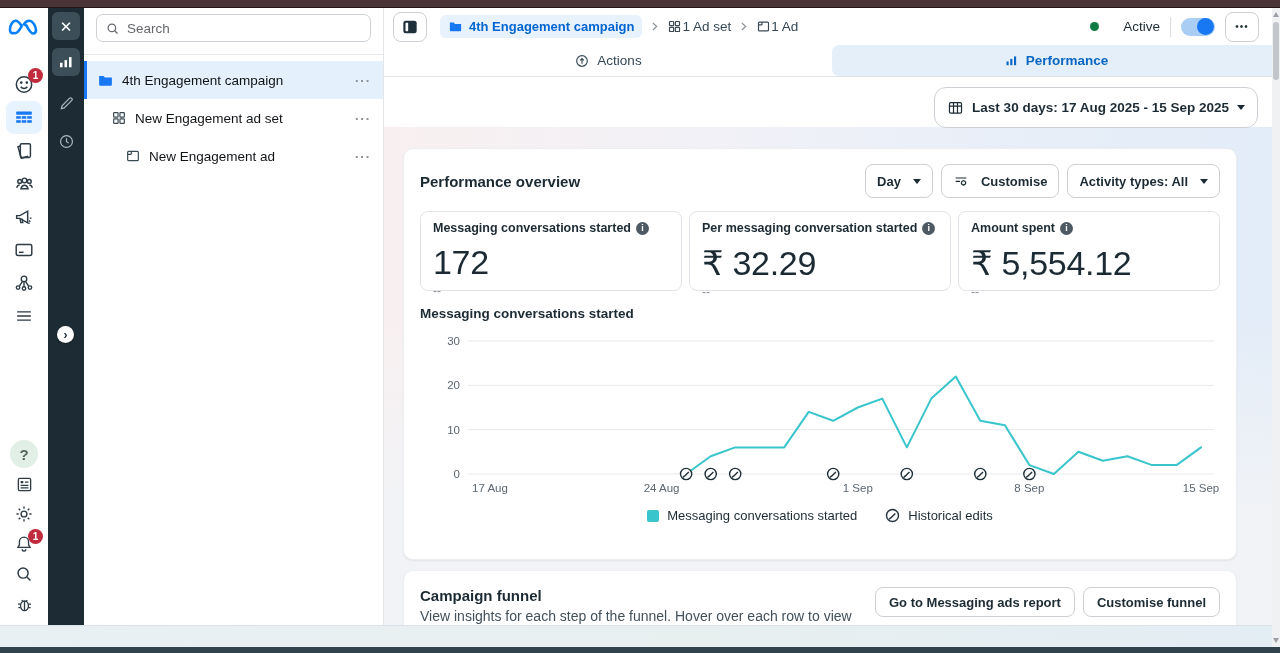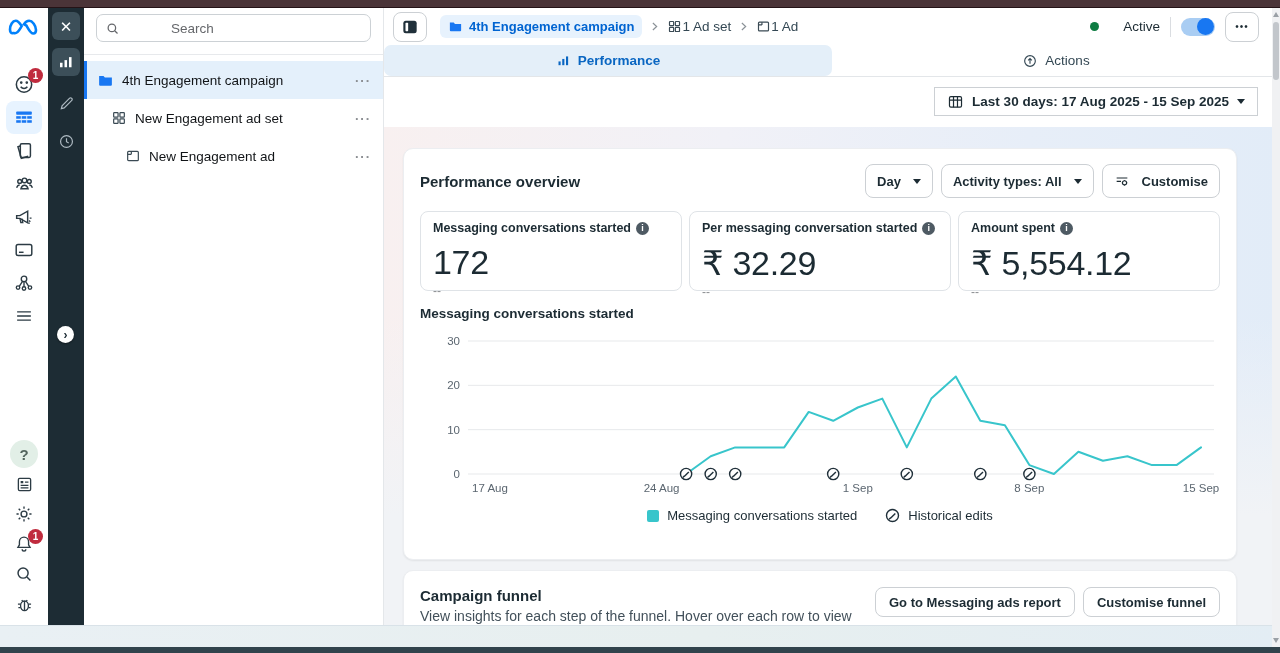--- a/index.html
+++ b/index.html
@@ -32,21 +32,21 @@
   .tool-btn { width:28px; height:28px; border-radius:6px; display:flex; align-items:center; justify-content:center; color:#eef2f4; cursor:pointer; }
   .tool-btn.boxed { background:#3c4f59; }
   .tool-btn.plain { color:#aebac2; }
   .x-glyph { font-size:15px; line-height:1; color:#fff; }
   .expand-fab { position:absolute; top:318px; left:9px; width:17px; height:17px; border-radius:50%; background:#fff; color:#1d2c34; font-size:12px; font-weight:700; display:flex; align-items:center; justify-content:center; box-shadow:0 1px 2px rgba(0,0,0,.4); cursor:pointer; }
 
   
   .tree { width:300px; background:#fff; border-right:1px solid #e4e7ea; flex:none; }
   .tree-search-wrap { padding:6px 12px 12px 12px; border-bottom:1px solid #e7e9ec; }
   .tree-search { display:flex; align-items:center; gap:7px; height:28px; border:1px solid #ccd1d5; border-radius:7px; padding:0 8px; color:#65676b; }
-  .tree-search input { border:none; outline:none; font-size:13.5px; color:#ef4444; width:100%; font-family:inherit; background:transparent;margin-left:44px; }
+  .tree-search input { border:none; outline:none; font-size:13.5px; color:#ef4444; width:100%; font-family:inherit; background:transparent; }
   .tree-search input::placeholder { color:#65676b; }
   .tree-rows { margin-top:6px; }
   .tree-row { height:38px; display:flex; align-items:center; gap:8px; padding-right:12px; cursor:pointer; }
   .tree-row.selected { background:#e4f0fb; border-left:3px solid #1877f2; }
   .tlabel { font-size:13.5px; color:#111417; flex:1; white-space:nowrap; overflow:hidden; }
   .tmenu { color:#8a8d91; font-size:13px; font-weight:700; letter-spacing:1px; cursor:pointer; }
 
   
   .main { flex:1; display:flex; flex-direction:column; min-width:0; position:relative; }
   .topbar { height:37px; background:#fff; display:flex; align-items:center; flex:none; }
@@ -63,21 +63,21 @@
   .toggle .knob { position:absolute; right:1px; top:0.5px; width:17px; height:17px; border-radius:50%; background:#1877f2; }
   .more-btn { width:34px; height:30px; border:1px solid #ccd0d4; border-radius:8px; background:#fff; color:#1c2b33; font-size:10px; letter-spacing:1px; display:flex; align-items:center; justify-content:center; cursor:pointer; }
 
   
   .tabs { height:32px; display:flex; flex:none; border-bottom:1px solid #e3e6e9; }
   .tab { flex:1; display:flex; align-items:center; justify-content:center; gap:7px; font-size:13.5px; color:#344854; cursor:pointer; background:#fff; }
   .tab.active { background:#e4eff9; border-radius:7px; color:#0a66c2; font-weight:700; }
 
   
   .daterow { height:50px; background:#fff; position:relative; flex:none; }
-  .date-btn { position:absolute; right:22px; top:10px; height:29px; display:flex; align-items:center; gap:8px; border:1px solid #ccd0d4; border-radius:0; background:#fff; padding:7px 12px; font-size:13.5px; font-weight:700; color:#1c2b33; cursor:pointer; }
+  .date-btn { position:absolute; right:22px; top:10px; height:41px; display:flex; align-items:center; gap:8px; border:1px solid #ccd0d4; border-radius:12px; background:#fff; padding:7px 12px; font-size:13.5px; font-weight:700; color:#1c2b33; cursor:pointer; }
 
   
   .content { flex:1; overflow:hidden; background:
       linear-gradient(180deg, rgba(242,244,246,0) 0%, rgba(242,244,246,0) 38%, #f1f3f6 78%),
       linear-gradient(90deg, #f8f0f0 0%, #f1f1f7 38%, #e7eef8 72%, #e2ecf8 100%); }
   .card { margin-left:19px; width:834px; background:#fff; border:1px solid #eceef1; border-radius:10px; box-shadow:0 1px 2px rgba(0,0,0,.07); }
   .perf-card { margin-top:21px; height:412px; padding:15px 16px; }
   .perf-head { display:flex; align-items:center; }
   .perf-title { font-size:15px; font-weight:700; }
   .perf-controls { margin-left:auto; display:flex; gap:8px; }
@@ -349,34 +349,34 @@
         </span>
         <span class="vdiv"></span>
         <span class="toggle">
             <span class="knob"></span>
           </span>
         <span class="more-btn">•••</span>
       </div>
     </div>
 
     <div class="tabs">
+      <div class="tab">
+        <svg viewBox="0 0 24 24" width="16" height="16" fill="none" stroke="#344854" stroke-width="1.7">
+            <circle cx="12" cy="12" r="8"></circle>
+            <path d="M12 16.2V8.8M9.2 11.2L12 8.4l2.8 2.8"></path>
+          </svg>
+        <span>Actions</span>
+      </div>
       <div class="tab active">
         <svg viewBox="0 0 24 24" width="15" height="15" fill="#0a66c2">
             <rect x="4" y="13.5" width="3.4" height="6"></rect>
             <rect x="10" y="9.5" width="3.4" height="10"></rect>
             <rect x="16" y="5.5" width="3.4" height="14"></rect>
           </svg>
         <span>Performance</span>
-      </div>
-      <div class="tab">
-        <svg viewBox="0 0 24 24" width="16" height="16" fill="none" stroke="#344854" stroke-width="1.7">
-            <circle cx="12" cy="12" r="8"></circle>
-            <path d="M12 16.2V8.8M9.2 11.2L12 8.4l2.8 2.8"></path>
-          </svg>
-        <span>Actions</span>
       </div>
     </div>
 
     <div class="daterow">
       <div class="date-btn">
         <svg viewBox="0 0 24 24" width="17" height="17" fill="none" stroke="#1c2b33" stroke-width="1.7">
             <rect x="3.5" y="5" width="17" height="15" rx="2"></rect>
             <path d="M3.5 10h17M9.2 5v15M14.8 5v15"></path>
           </svg>
         <span>Last 30 days: 17 Aug 2025 - 15 Sep 2025</span>
@@ -388,30 +388,30 @@
 
       <section class="card perf-card">
         <div class="perf-head">
           <span class="perf-title">Performance overview</span>
           <div class="perf-controls">
             <span class="ctl-btn">
               <span>Day</span>
               <span class="caret"></span>
             </span>
             <span class="ctl-btn">
-              <span>Activity types: All</span>
-              <span class="caret"></span>
-            </span>
-            <span class="ctl-btn">
               <svg viewBox="0 0 24 24" width="16" height="16" fill="none" stroke="#1c2b33" stroke-width="1.7">
                   <path d="M4 7.5h16M4 12.5h6.5"></path>
                   <circle cx="15.8" cy="14.8" r="3.1"></circle>
                   <path d="M15.8 10.6v1.2M15.8 17.8v1.2M11.7 14.8h1.2M18.7 14.8h1.2" stroke-width="1.4"></path>
                 </svg>
               <span>Customise</span>
+            </span>
+            <span class="ctl-btn">
+              <span>Activity types: All</span>
+              <span class="caret"></span>
             </span>
           </div>
         </div>
 
         <div class="metrics">
           <div class="metric">
             <div class="metric-label">
               <span>Messaging conversations started</span>
               <span class="info-i">i</span>
             </div>

